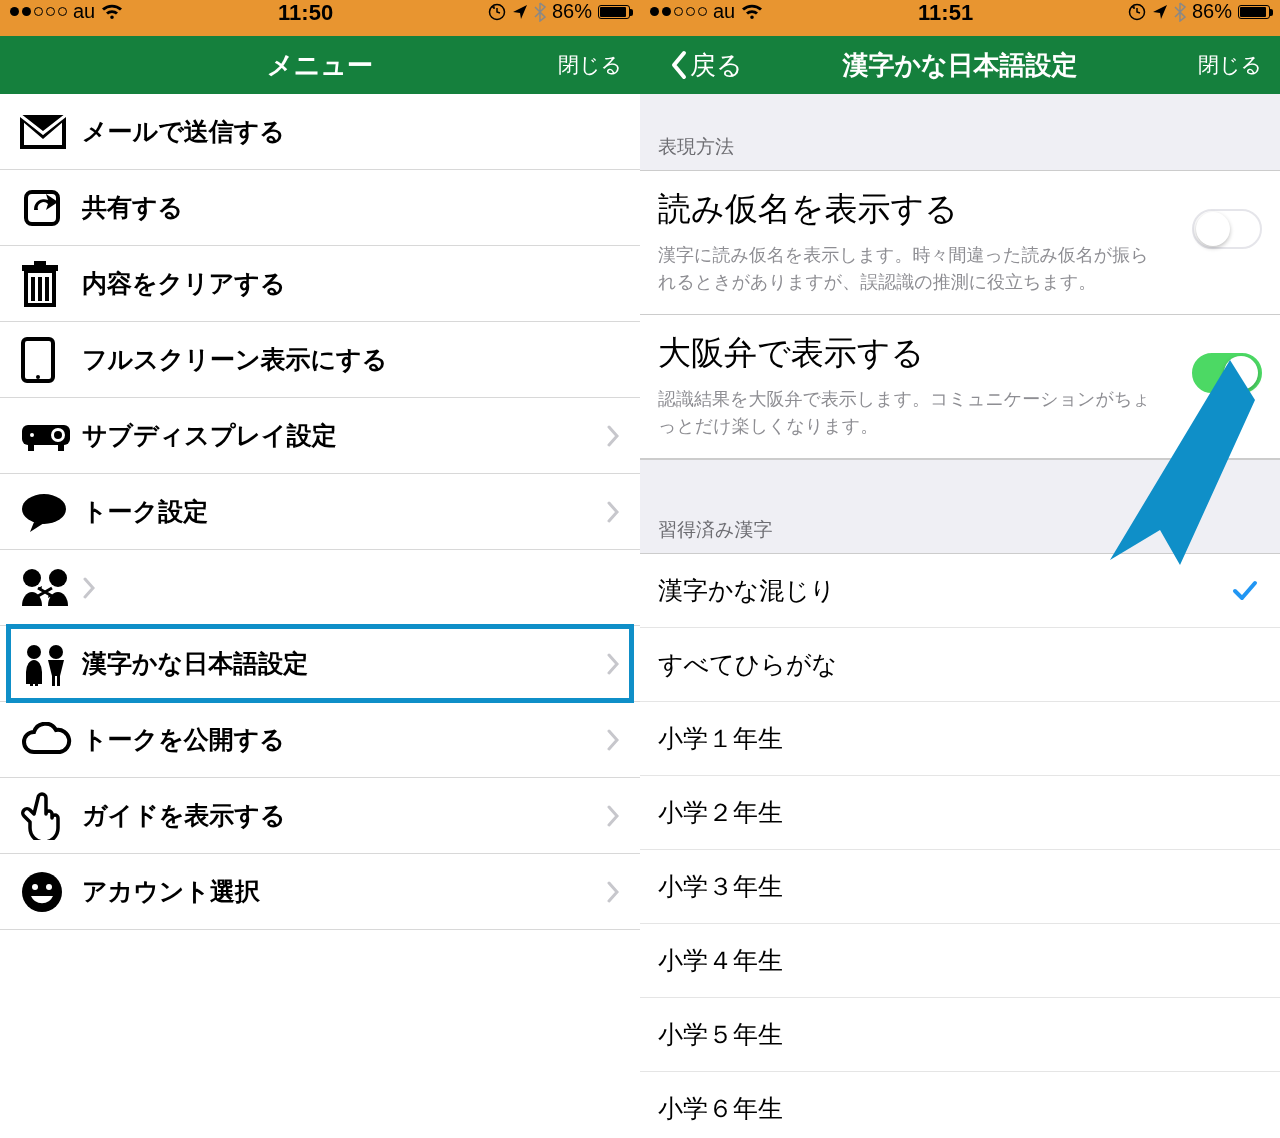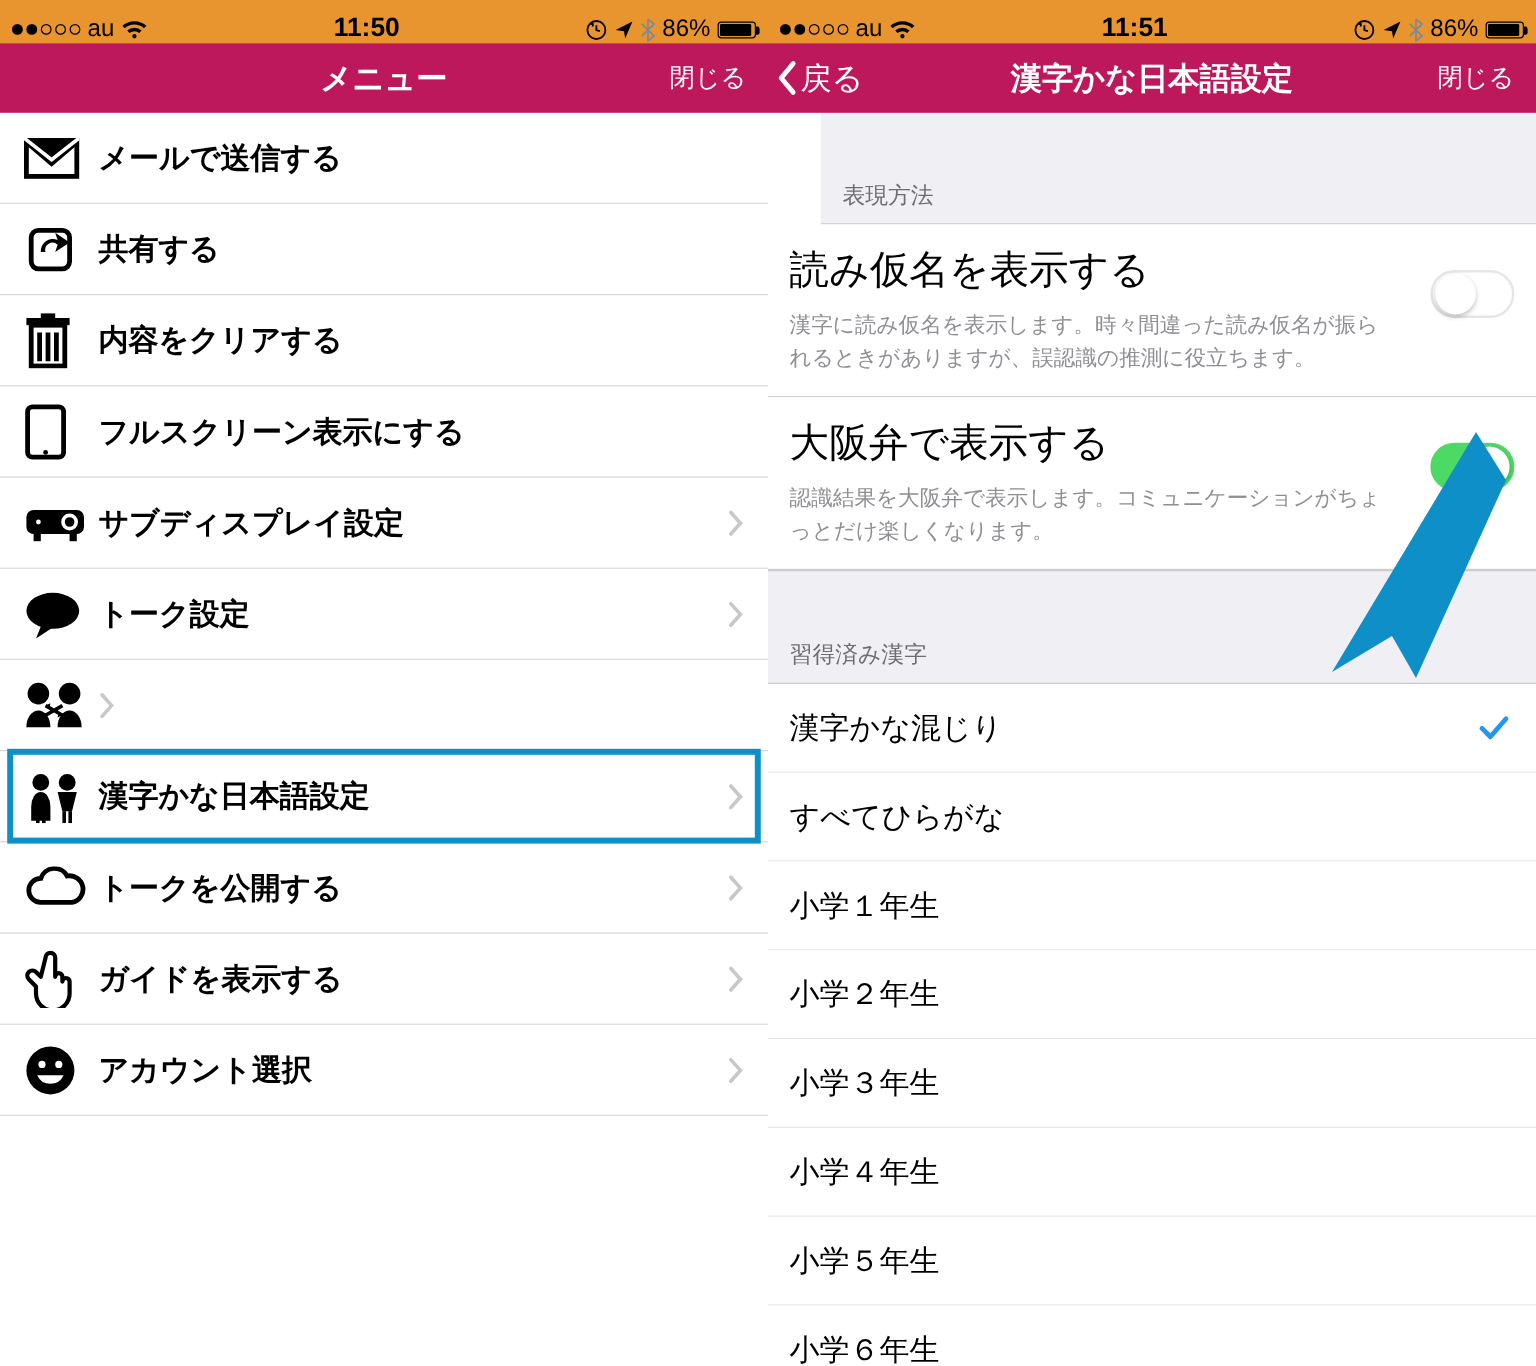--- a/index.html
+++ b/index.html
@@ -9,36 +9,36 @@
     width: 1280px;
     height: 1138px;
     overflow: hidden;
   }
   .container { display: flex; width: 1280px; height: 1138px; }
   .phone { width: 640px; height: 1138px; background: #fff; position: relative; overflow: hidden; }
   .phone + .phone { border-left: 0; }
   
   .statusbar {
     height: 36px; background: #e89530; color: #000;
-    display: flex; align-items: flex-end; justify-content: space-between;
+    display: flex; align-items: flex-start; justify-content: space-between;
     padding: 0 10px; font-size: 20px; font-weight: 500;
   }
   .sb-left { display:flex; align-items:center; gap:6px; }
   .sb-right { display:flex; align-items:center; gap:6px; }
   .signal { display:flex; gap:3px; align-items:center; }
   .dot { width:9px; height:9px; border-radius:50%; background:#000; }
   .dot.empty { background:transparent; border:1.5px solid #000; }
   .sb-time { font-weight:600; font-size:22px; }
   .battery { width:32px; height:14px; border:1.5px solid #000; border-radius:3px; position:relative; }
   .battery::after { content:""; position:absolute; right:-4px; top:3px; width:3px; height:7px; background:#000; border-radius:0 2px 2px 0; }
   .battery .fill { position:absolute; left:1px; top:1px; bottom:1px; width:86%; background:#000; border-radius:1px; }
   
   .navbar {
-    height: 58px; background:#be185d; color:#fff;
-    display:flex; align-items:center; position:relative; padding:0 7px;
+    height: 58px; background:#15803d; color:#fff;
+    display:flex; align-items:center; position:relative; padding:0 30px;
   }
   .nav-back { display:flex; align-items:center; font-size:26px; cursor:pointer; }
   .nav-title {
     position:absolute; left:0; right:0; text-align:center; font-size:26px; font-weight:700; pointer-events:none;
   }
   .nav-close { position:absolute; right:18px; font-size:21px; cursor:pointer; }
   
   .menu-list { background:#fff; }
   .menu-row {
     display:flex; align-items:center; height:76px;
@@ -48,21 +48,21 @@
   .menu-label { font-size:25px; font-weight:700; flex:1; }
   .chev { color:#c7c7cc; font-size:26px; }
   .highlight-frame {
     position:absolute; left:6px; right:6px; top:-2px; bottom:-2px;
     border:5px solid #0f8fc8; pointer-events:none;
   }
   
   .section-hdr {
     background:#efeff4; color:#6d6d72; font-size:19px; padding:28px 18px 10px; border-bottom:1px solid #ccc;
   }
-  .section-hdr.first { padding-top:56px;margin-left:44px;}
+  .section-hdr.first { padding-top:40px;}
   .setting-cell {
     background:#fff; padding:16px 18px 18px; border-bottom:1px solid #ccc; position:relative;
   }
   .setting-title { font-size:33px; font-weight:400; margin-bottom:10px; }
   .setting-desc { font-size:18px; color:#8e8e93; line-height:1.5; padding-right:110px; }
   .switch {
     position:absolute; right:18px; top:38px; width:70px; height:40px; border-radius:20px; cursor:pointer;
   }
   .switch.off { background:#fff; border:2px solid #e5e5ea; }
   .switch.off .knob { left:2px; background:#fff; box-shadow:0 2px 4px rgba(0,0,0,.25);}

